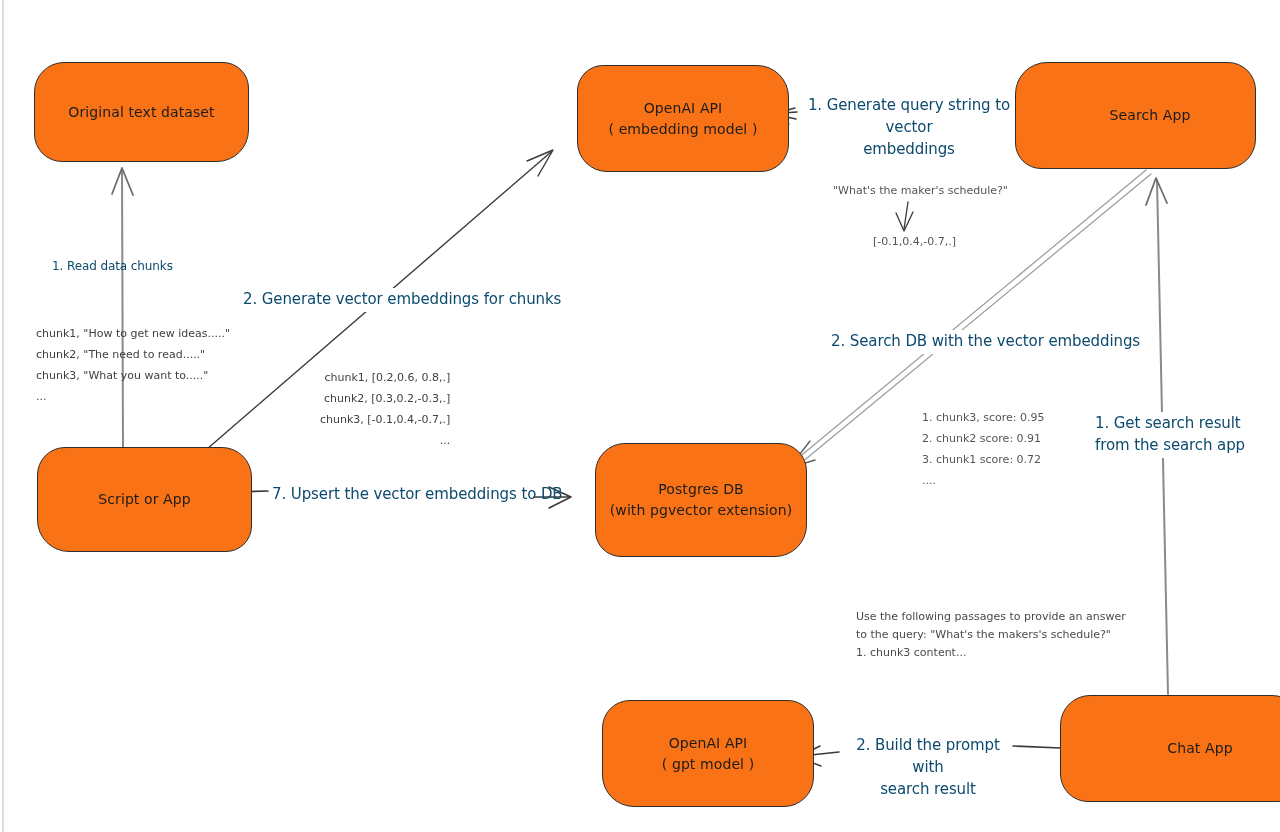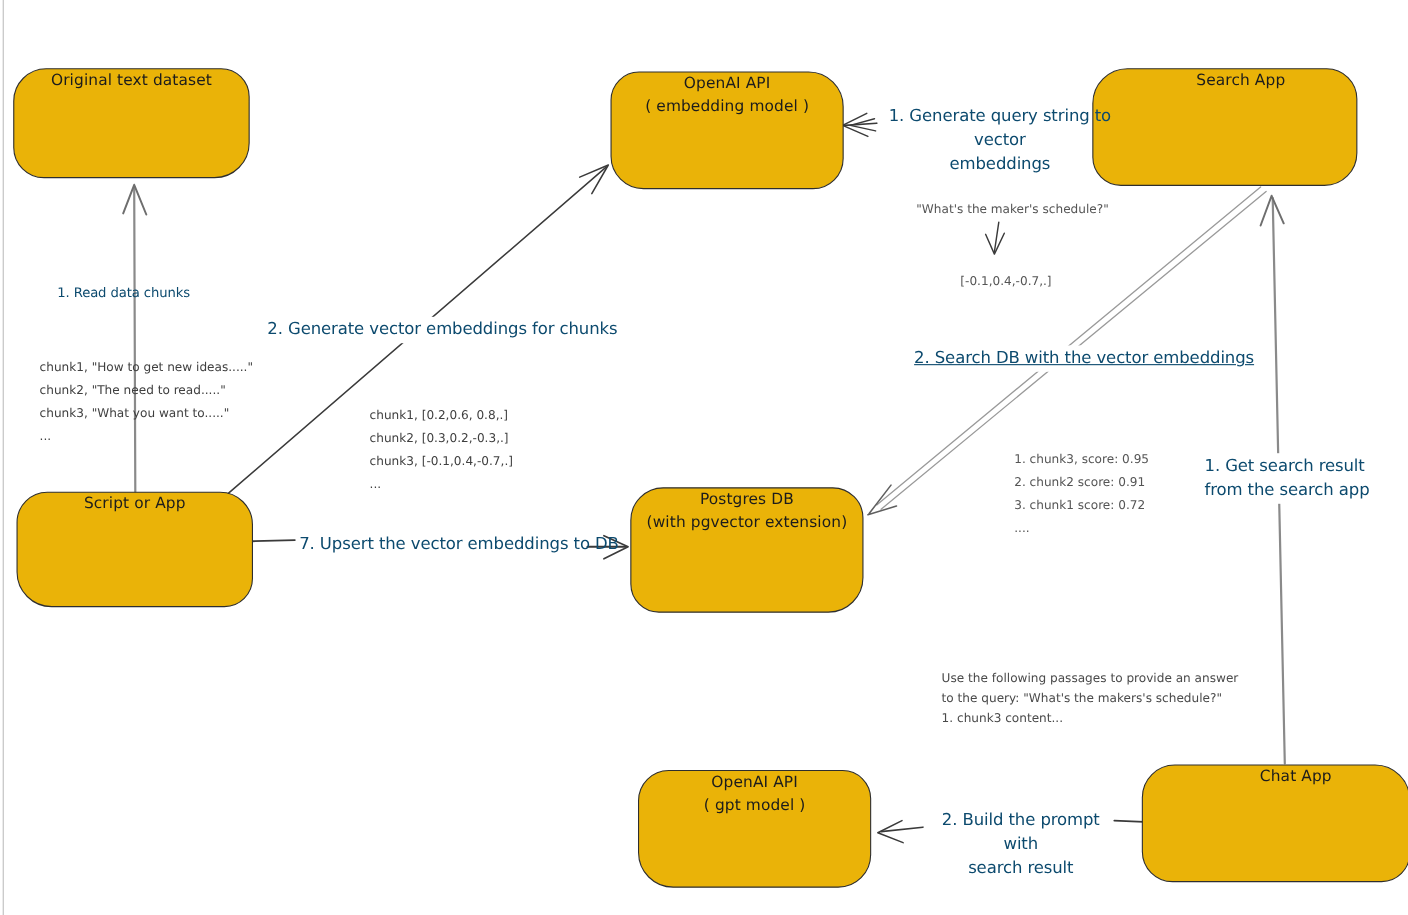--- a/index.html
+++ b/index.html
@@ -9,28 +9,29 @@
     background:#ffffff;
     font-family:"DejaVu Sans", sans-serif;
     color:#1c1c1c;
     overflow:hidden;
   }
   #connectors{position:absolute;left:0;top:0;width:1280px;height:832px;}
   .node{
     position:absolute;
     border:1.6px solid #2e2e2e;
     border-radius:30px 26px 32px 28px;
-    background:#eab308;
+    background:#f97316;
     display:flex;flex-direction:column;
-    align-items:center;justify-content:flex-start;
+    align-items:center;justify-content:center;
     text-align:center;
     font-size:14px;
     letter-spacing:0.1px;
     line-height:1.5;
     color:#1c1c1c;
+    margin-left:22px;
   }
   .steplabel{
     position:absolute;
     font-size:15px;
     color:#0c4a6e;
     letter-spacing:-0.1px;
     line-height:1.45;
     white-space:nowrap;
   }
   .steplabel.bg{background:#ffffff;padding:1px 3px;}
@@ -117,49 +118,49 @@
 
   <div class="steplabel bg" style="left:240px;top:288px;">2. Generate vector embeddings for chunks</div>
 
   <div class="steplabel" style="left:272px;top:484px;">7. Upsert the vector embeddings  to DB</div>
 
   <div class="steplabel center" style="left:790px;top:95px;width:238px;">
     <div>1. Generate query string to vector</div>
     <div>embeddings</div>
   </div>
 
-  <div class="steplabel bg" style="left:828px;top:314px;text-decoration:underline;">2. Search DB with the vector embeddings</div>
+  <div class="steplabel bg" style="left:828px;top:330px;">2. Search DB with the vector embeddings</div>
 
   <div class="steplabel bg" style="left:1092px;top:412px;font-size:15px;">
     <div>1. Get search result</div>
     <div>from the search app</div>
   </div>
 
   <div class="steplabel center" style="left:842px;top:735px;width:172px;">
     <div>2. Build the prompt with</div>
     <div>search result</div>
   </div>
 
   <div class="annot" style="left:36px;top:324px;color:#3f3f3f;">
     <div>chunk1, "How to get new ideas....."</div>
     <div>chunk2, "The need to read....."</div>
     <div>chunk3, "What you want to....."</div>
     <div>...</div>
   </div>
 
-  <div class="annot" style="left:336px;top:368px;color:#3f3f3f;">
+  <div class="annot" style="left:320px;top:368px;color:#3f3f3f;text-align:right;">
     <div>chunk1, [0.2,0.6, 0.8,.]</div>
     <div>chunk2, [0.3,0.2,-0.3,.]</div>
     <div>chunk3, [-0.1,0.4,-0.7,.]</div>
     <div>...</div>
   </div>
 
   <div class="annot" style="left:833px;top:181px;color:#555555;">"What's the maker's schedule?"</div>
 
-  <div class="annot" style="left:873px;top:246px;color:#555555;">[-0.1,0.4,-0.7,.]</div>
+  <div class="annot" style="left:873px;top:232px;color:#555555;">[-0.1,0.4,-0.7,.]</div>
 
   <div class="annot" style="left:922px;top:408px;color:#555555;">
     <div>1. chunk3, score: 0.95</div>
     <div>2. chunk2 score: 0.91</div>
     <div>3. chunk1 score: 0.72</div>
     <div>....</div>
   </div>
 
   <div class="annot tight" style="left:856px;top:608px;color:#4a4a4a;">
     <div>Use the following passages to provide an answer</div>

